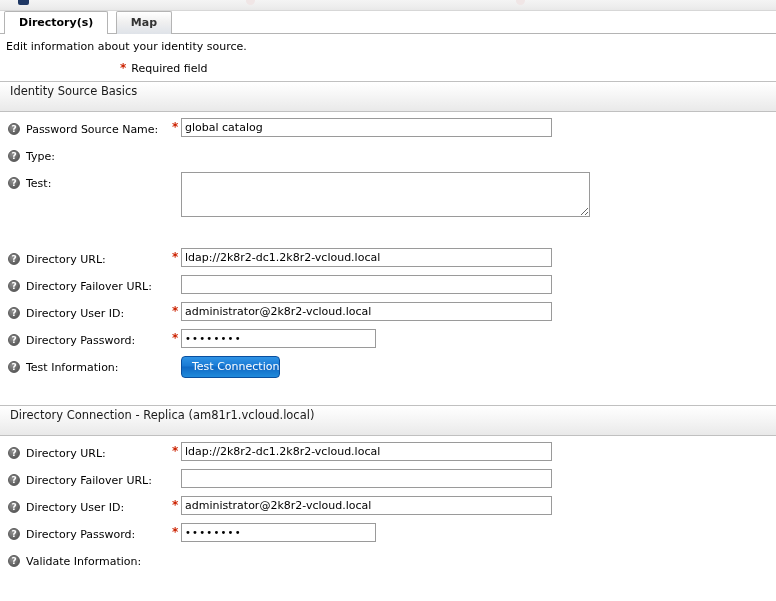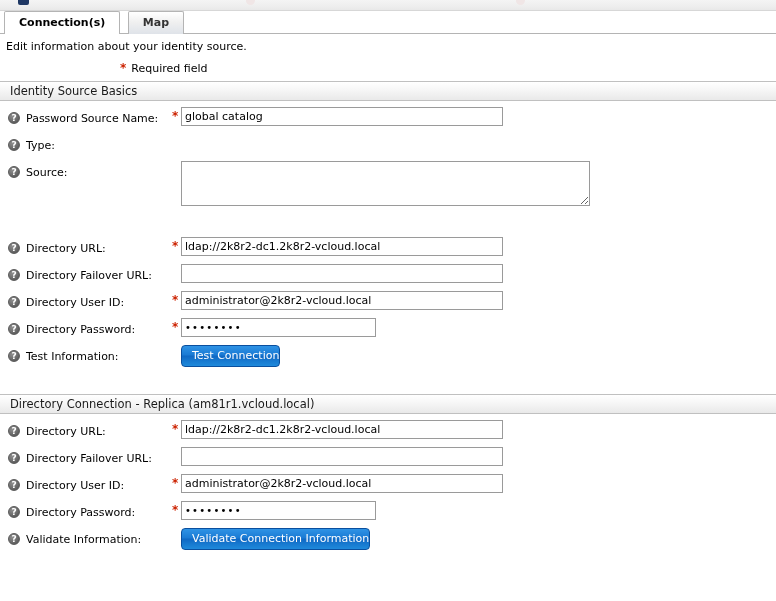--- a/index.html
+++ b/index.html
@@ -104,21 +104,21 @@
   .required-legend .ast {
     color: #cc2200;
     font-size: 12px;
     font-weight: bold;
     margin-right: 5px;
   }
 
   
   .section-header {
     width: 776px;
-    height: 20px;
+    height: 31px;
     line-height: 19px;
     padding-left: 10px;
     background: linear-gradient(to bottom, #ffffff 0%, #f7f7f7 40%, #e9e9e9 100%);
     border-top: 1px solid #c0c0c0;
     border-bottom: 1px solid #c0c0c0;
     font-size: 11.5px;
     color: #1a1a1a;
   }
 
   .section-body { padding: 6px 0 6px 0; }
@@ -174,21 +174,21 @@
   input.text-input {
     height: 19px;
     padding: 1px 3px;
     border: 1px solid #9a9a9a;
     background: #ffffff;
     font-family: "DejaVu Sans", "Liberation Sans", sans-serif;
     font-size: 11px;
     color: #000000;
     outline: none;
   }
-  input.w-wide { width: 322px; }
+  input.w-wide { width: 371px; }
   input.w-narrow { width: 195px; }
   input.pw {
     letter-spacing: 1.2px;
     font-size: 10px;
   }
   textarea.notes {
     width: 409px;
     height: 45px;
     border: 1px solid #9a9a9a;
     background: #ffffff;
@@ -220,21 +220,21 @@
 <body>
 
 <div class="top-strip">
   <div class="top-strip-icon"></div>
   <div class="top-strip-ghost g1"></div>
   <div class="top-strip-ghost g2"></div>
 </div>
 
 <div class="tabbar">
   <div class="tab active">
-    <span>Connection(s)</span>
+    <span>Directory(s)</span>
   </div>
   <div class="tab inactive">
     <span>Map</span>
   </div>
 </div>
 
 <div class="intro">Edit information about your identity source.</div>
 
 <div class="required-legend">
   <span class="ast">*</span><span>Required field</span>
@@ -254,21 +254,21 @@
       <div class="row">
         <div class="row-label">
           <span class="help-icon">?</span>
           <span class="label-text">Type:</span>
         </div>
         <div class="req-col"></div>
       </div>
       <div class="row">
         <div class="row-label">
           <span class="help-icon">?</span>
-          <span class="label-text">Source:</span>
+          <span class="label-text">Test:</span>
         </div>
         <div class="req-col"></div>
         <div class="field-col"><textarea class="notes" value="" style=""></textarea></div>
       </div>
     </div>
     <div class="section-gap"></div>
     <div class="section-body">
       <div class="row">
         <div class="row-label">
           <span class="help-icon">?</span>
@@ -344,16 +344,15 @@
         </div>
         <div class="req-col">*</div>
         <div class="field-col"><input type="text" class="text-input w-narrow pw" value="••••••••" placeholder="" style=""></div>
       </div>
       <div class="row">
         <div class="row-label">
           <span class="help-icon">?</span>
           <span class="label-text">Validate Information:</span>
         </div>
         <div class="req-col"></div>
-        <div class="field-col"><button class="blue-btn">Validate Connection Information</button></div>
       </div>
     </div>
   </div>
 
 </body></html>

